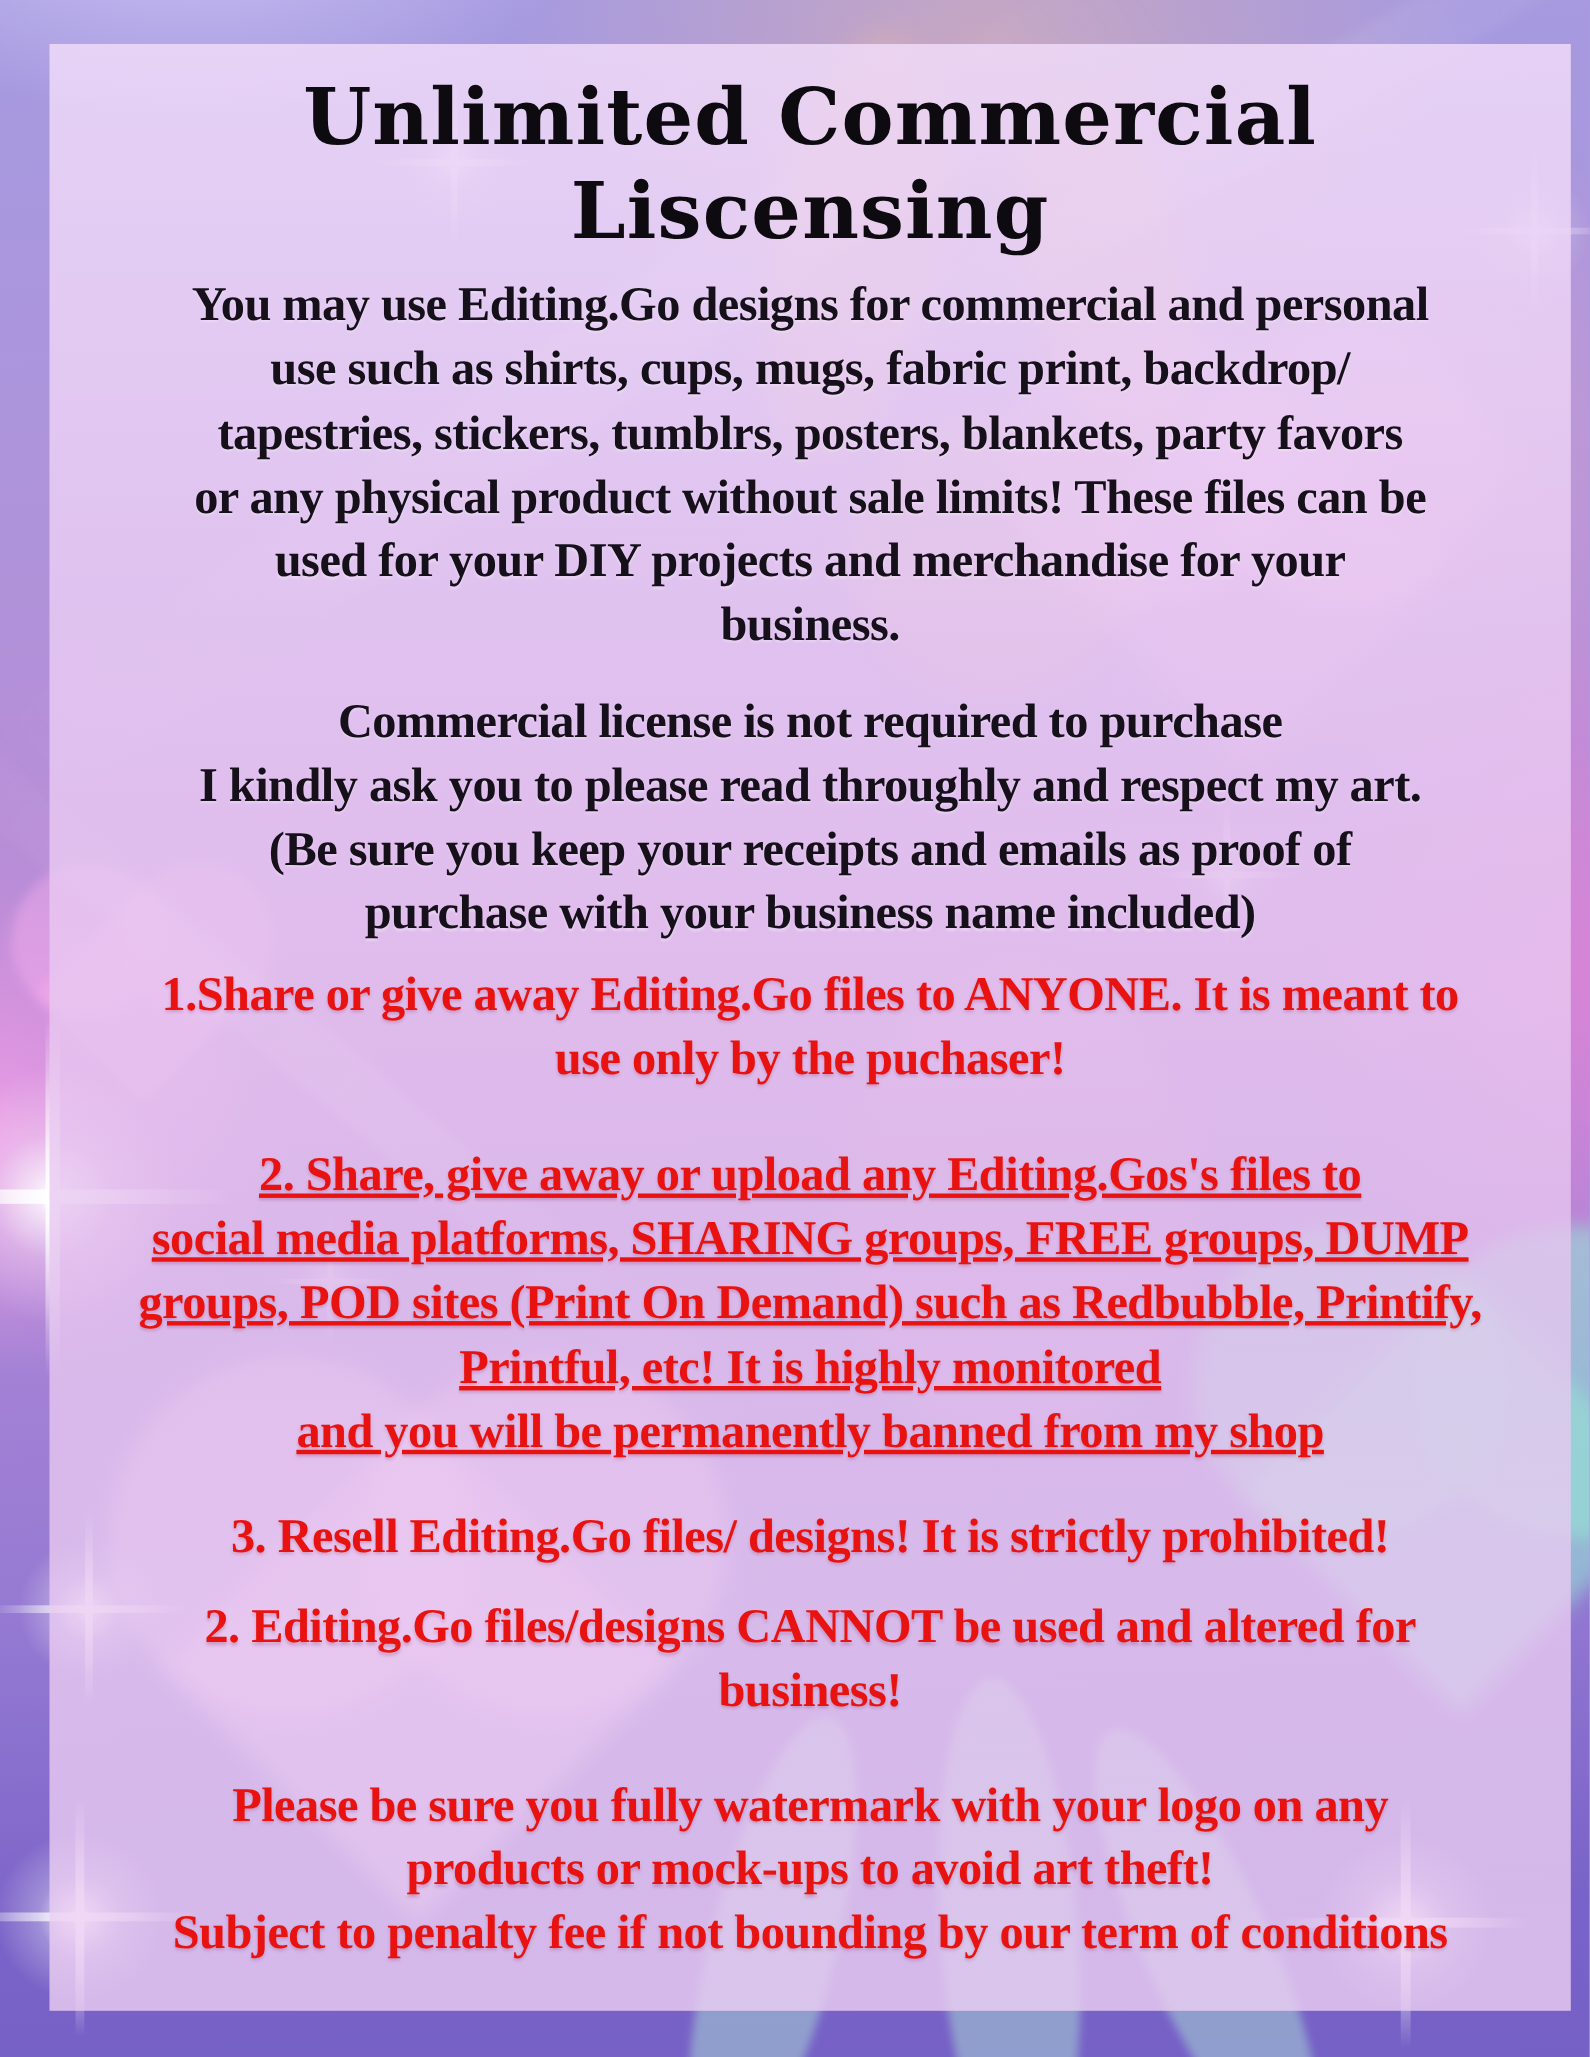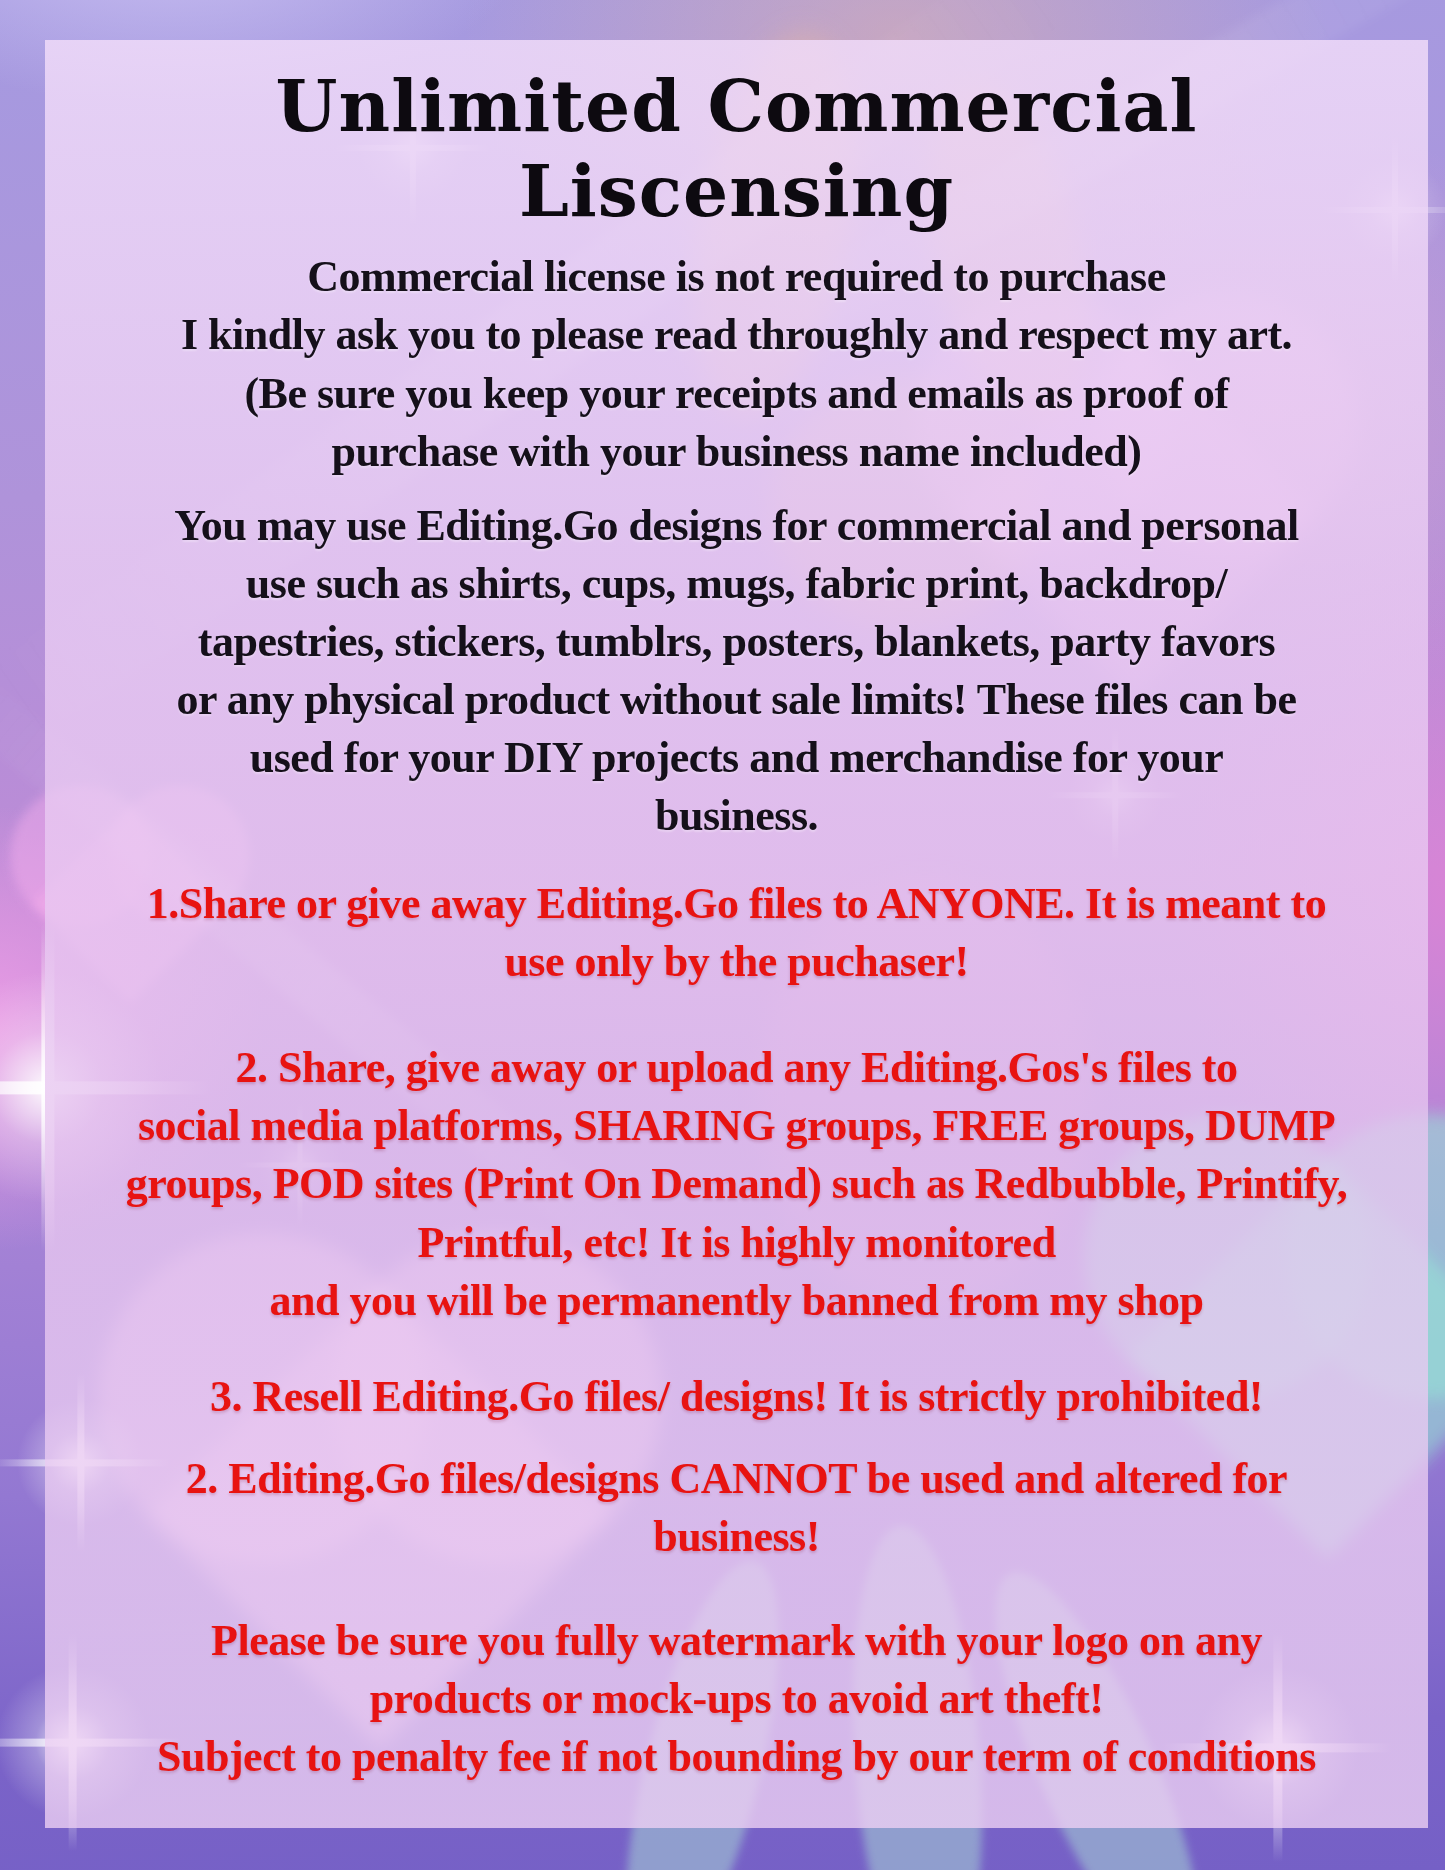--- a/index.html
+++ b/index.html
@@ -92,21 +92,21 @@
   }
   .black-text { color:#15101a; text-shadow:0 2px 2px rgba(255,255,255,.30); }
   .red-text   { color:#e81311; text-shadow:0 2px 3px rgba(120,0,40,.22); }
   .intro   { margin-bottom:30px; }
   .notice  { margin-bottom:16px; }
   .red-heading {
     font-weight:700; color:#e81311; font-size:104px; line-height:1.1;
     letter-spacing:1px; margin:0 0 10px 0; text-shadow:0 3px 3px rgba(120,0,40,.25);
   }
   .item-1 { margin-bottom:48px; }
-  .item-2 { margin-bottom:38px; }
+  .item-2 { margin-bottom:38px;text-decoration:underline; }
   .item-3 { margin-bottom:24px; }
   .item-4 { margin-bottom:46px; }
   .footer-warning { }
 </style>
 </head>
 <body>
 
 <div class="bg"></div>
 
 <div class="decor">
@@ -130,31 +130,31 @@
   <div class="sparkle sp-4"></div>
   <div class="sparkle sp-5"></div>
   <div class="sparkle sp-6"></div>
   <div class="sparkle sp-7"></div>
   <div class="sparkle sp-8"></div>
 </div>
 
 <div class="panel">
   <h1 class="title">Unlimited Commercial Liscensing</h1>
 
-  <p class="par black-text notice">Commercial license is not required to purchase
-I kindly ask you to please read throughly and respect my art.
-(Be sure you keep your receipts and emails as proof of
-purchase with your business name included)</p>
-
   <p class="par black-text intro">You may use Editing.Go designs for commercial and personal
 use such as shirts, cups, mugs, fabric print, backdrop/
 tapestries, stickers, tumblrs, posters, blankets, party favors
 or any physical product without sale limits! These files can be
 used for your DIY projects and merchandise for your
 business.</p>
+
+  <p class="par black-text notice">Commercial license is not required to purchase
+I kindly ask you to please read throughly and respect my art.
+(Be sure you keep your receipts and emails as proof of
+purchase with your business name included)</p>
 
 
   <p class="par red-text item-1">1.Share or give away Editing.Go files to ANYONE. It is meant to
 use only by the puchaser!</p>
   <p class="par red-text item-2">2. Share, give away or upload any Editing.Gos's files to
 social media platforms, SHARING groups, FREE groups, DUMP
 groups, POD sites (Print On Demand) such as Redbubble, Printify,
 Printful, etc!  It is highly monitored
 and you will be permanently banned from my shop</p>
   <p class="par red-text item-3">3. Resell Editing.Go files/ designs! It is strictly prohibited!</p>

